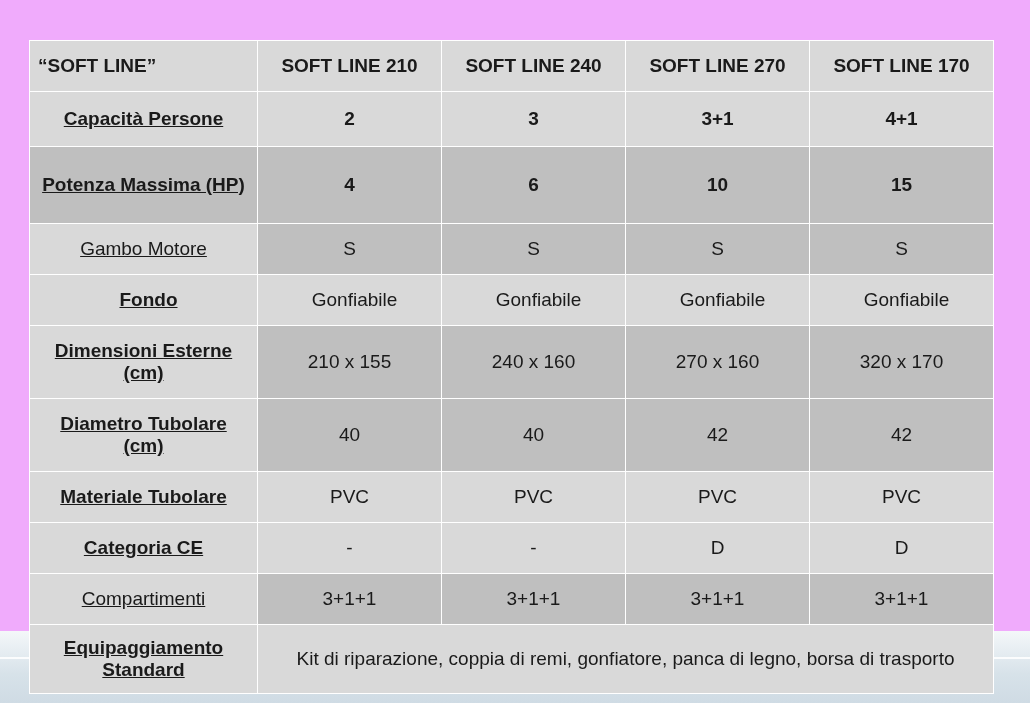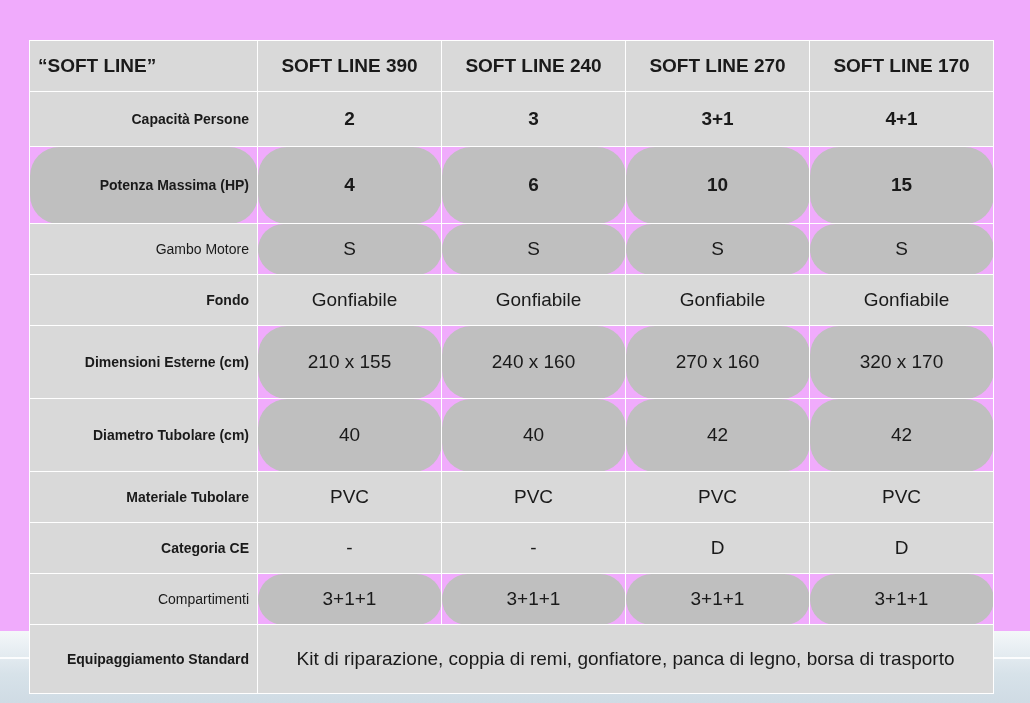--- a/index.html
+++ b/index.html
@@ -56,27 +56,28 @@
     line-height: 1.16;
   }
   
   col.c0 { width: 228px; }
   col.c1 { width: 184px; }
   col.c2 { width: 184px; }
   col.c3 { width: 184px; }
   col.c4 { width: 184px; }
 
   
-  .sh-dark  { background: #bfbfbf; border-radius: 29px; }
+  .sh-dark  { background: #bfbfbf; }
   .sh-light { background: #d9d9d9; }
 
   .label {
-    font-size: 14px;
-    text-align: right;
+    font-size: 19px;
+    text-align: center;
     font-weight: bold;
+    text-decoration: underline;
   }
   .label.reg { font-weight: normal; }
   .val {
     font-size: 19px;
     text-align: center;
     font-weight: normal;
   }
   .val.bold { font-weight: bold; }
   .hdr {
     font-size: 19px;
@@ -115,21 +116,21 @@
     <colgroup>
       <col class="c0">
         <col class="c1">
         <col class="c2">
         <col class="c3">
         <col class="c4">
     </colgroup>
     <tbody>
       <tr class="r-head">
         <td class="sh-light hdr left">“SOFT LINE”</td>
-        <td class="sh-light hdr">SOFT LINE 390</td>
+        <td class="sh-light hdr">SOFT LINE 210</td>
         <td class="sh-light hdr">SOFT LINE 240</td>
         <td class="sh-light hdr">SOFT LINE 270</td>
         <td class="sh-light hdr">SOFT LINE 170</td>
       </tr>
 
       <tr class="r-cap">
         <td class="sh-light label">Capacità Persone</td>
         <td class="sh-light val bold">2</td>
         <td class="sh-light val bold">3</td>
         <td class="sh-light val bold">3+1</td>

